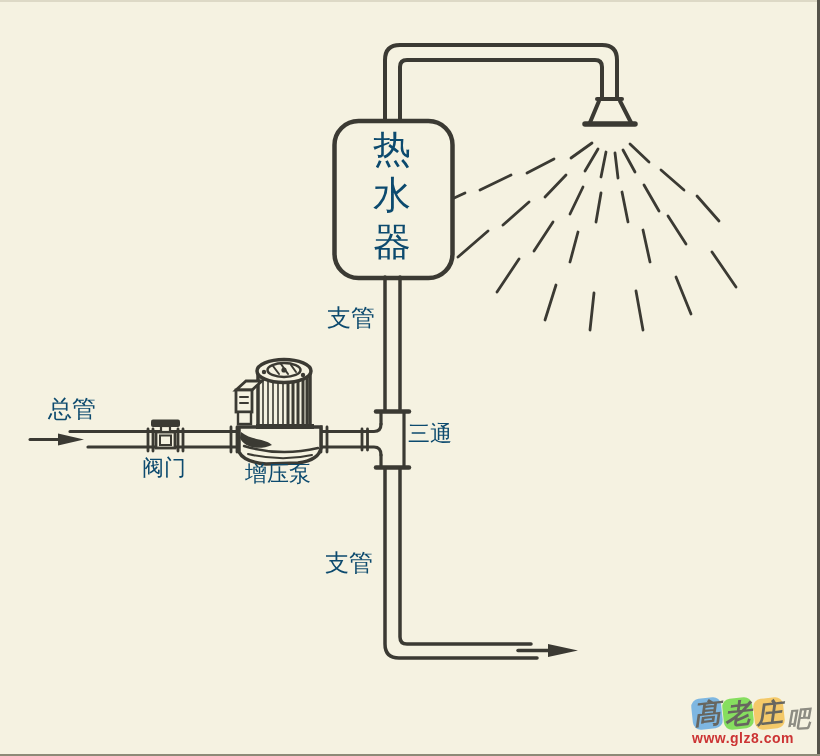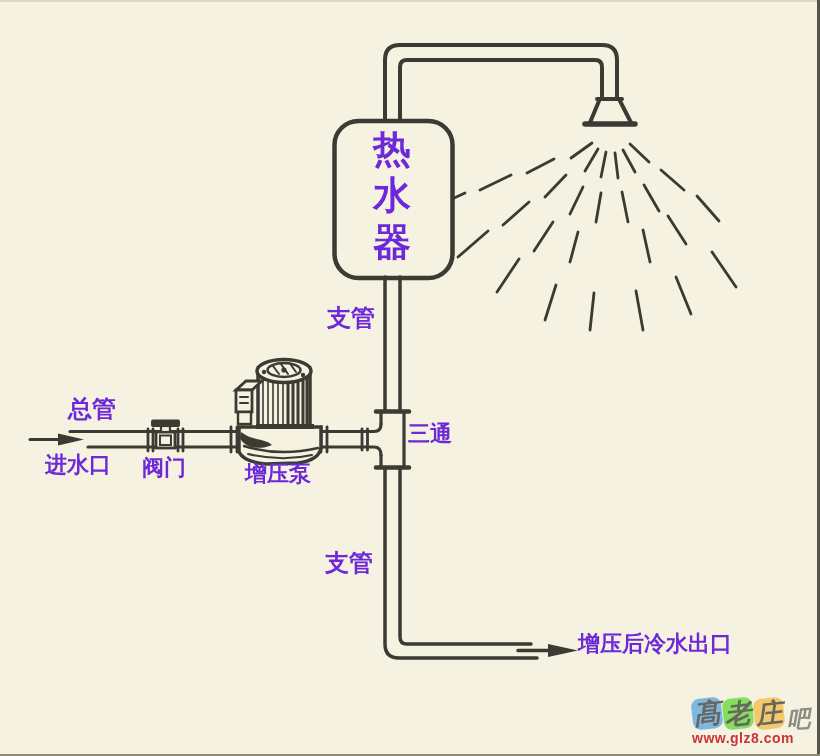--- a/index.html
+++ b/index.html
@@ -15,22 +15,22 @@
   }
   
   .edge-top{position:absolute;left:0;top:0;width:820px;height:2px;background:#ddd9c6;}
   .edge-right{position:absolute;right:0;top:0;width:3px;height:756px;background:#55534a;}
   .edge-bottom{position:absolute;left:0;bottom:0;width:820px;height:2px;background:#8d8a77;}
 
   svg.line-art{position:absolute;left:0;top:0;}
 
   .lbl{
     position:absolute;
-    color:#6d28d9;
-    font-weight:700;
+    color:#0c4a6e;
+    font-weight:400;
     white-space:nowrap;
     line-height:1;
   }
   .lbl-heater{
     width:46px;
     font-size:38px;
     line-height:1.22;
     text-align:center;
     white-space:normal;
     word-break:break-all;
@@ -189,33 +189,31 @@
       <path d="M518,650.5 H548" stroke-width="3.5"></path>
       <polygon points="548,644 578,650.5 548,657" fill="#3b3a33" stroke="none"></polygon>
     </g>
   </svg>
 
   <div class="lbl lbl-heater" style="left:369px;top:126px;">热水器</div>
 
 
   <div class="lbl lbl-28" style="left:327px;top:306px;">支管</div>
 
-  <div class="lbl lbl-28" style="left:68px;top:397px;text-align:center;">总管</div>
-
-  <div class="lbl lbl-29" style="left:45px;top:454px;">进水口</div>
+  <div class="lbl lbl-28" style="left:48px;top:397px;text-align:center;">总管</div>
+
 
   <div class="lbl lbl-29" style="left:142px;top:457px;">阀门</div>
 
   <div class="lbl lbl-29" style="left:245px;top:463px;">增压泵</div>
 
   <div class="lbl lbl-29" style="left:408px;top:423px;">三通</div>
 
   <div class="lbl lbl-28" style="left:325px;top:551px;">支管</div>
 
-  <div class="lbl lbl-29" style="left:578px;top:633px;">增压后冷水出口</div>
 
   <div class="watermark">
     <div class="wm-blocks">
       <span class="wm-block" style="background-color: rgb(116, 178, 226); color: rgb(92, 91, 85);">髙</span>
       <span class="wm-block" style="background-color: rgb(125, 221, 85); color: rgb(92, 91, 85);">老</span>
       <span class="wm-block" style="background-color: rgb(244, 198, 95); color: rgb(92, 91, 85);">庄</span>
       <span class="wm-suffix">吧</span>
     </div>
     <div class="wm-url" style="color: rgb(204, 52, 52);">www.glz8.com</div>
   </div>

